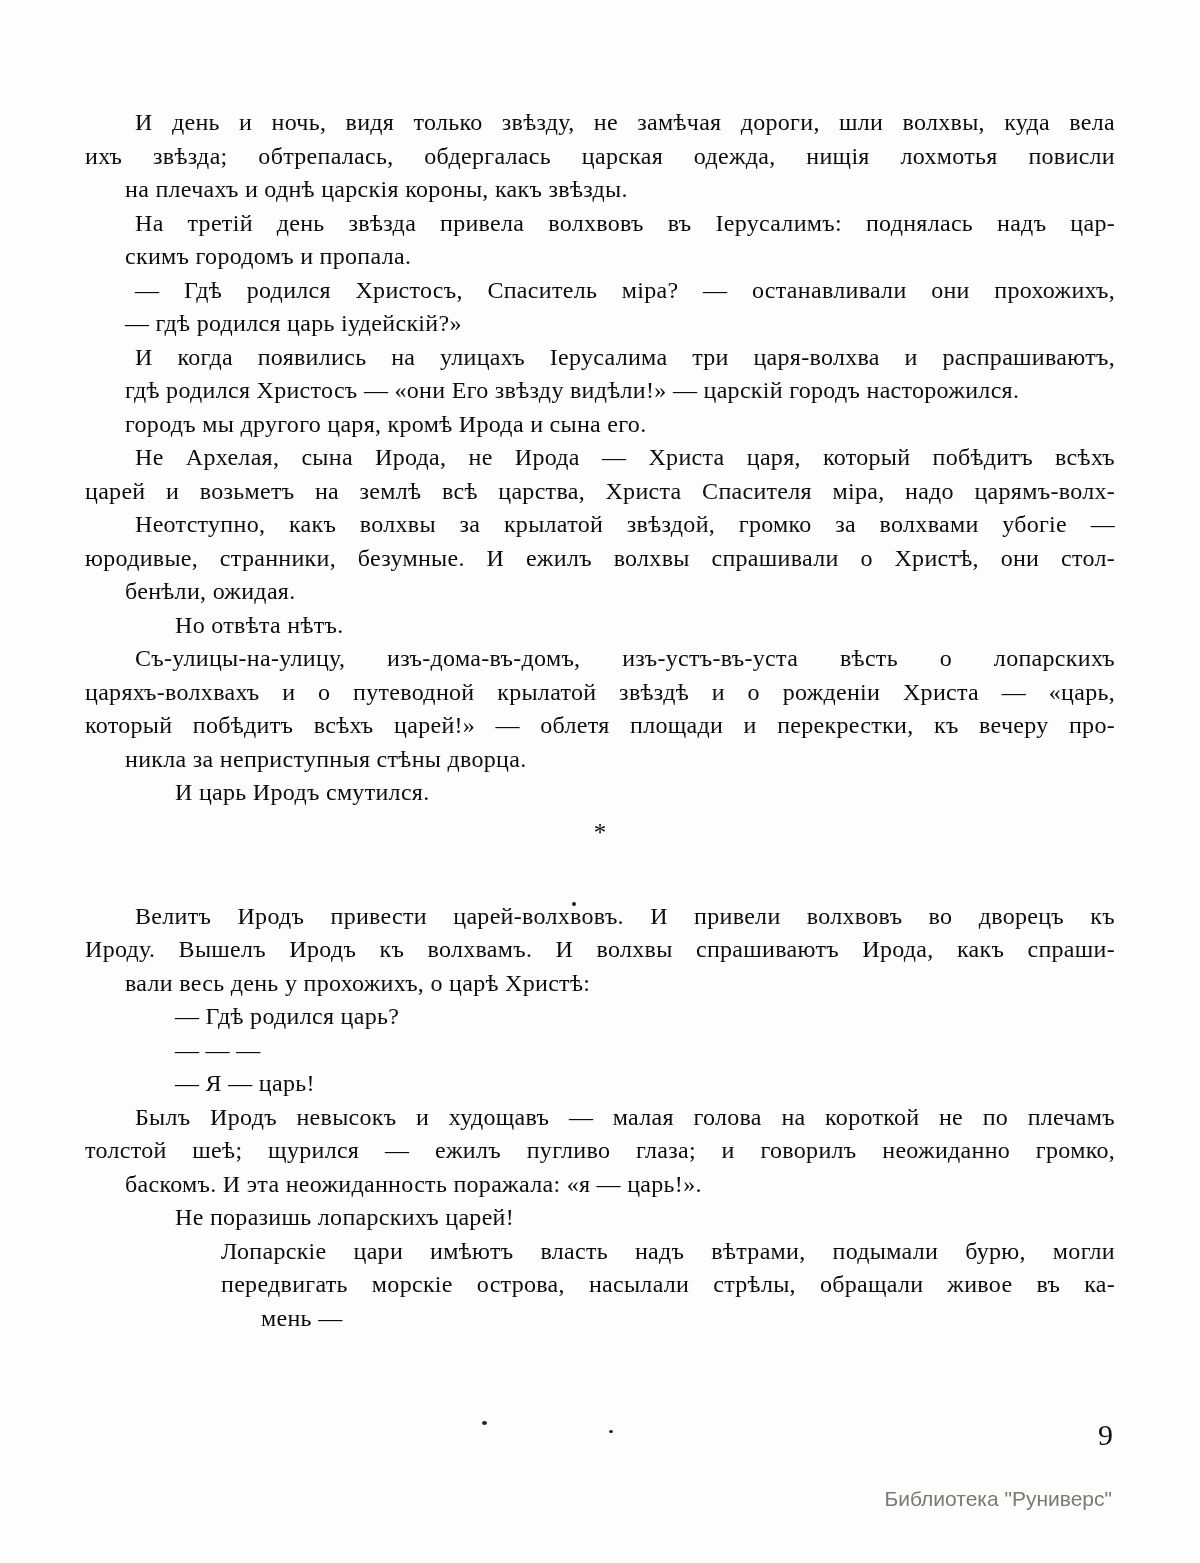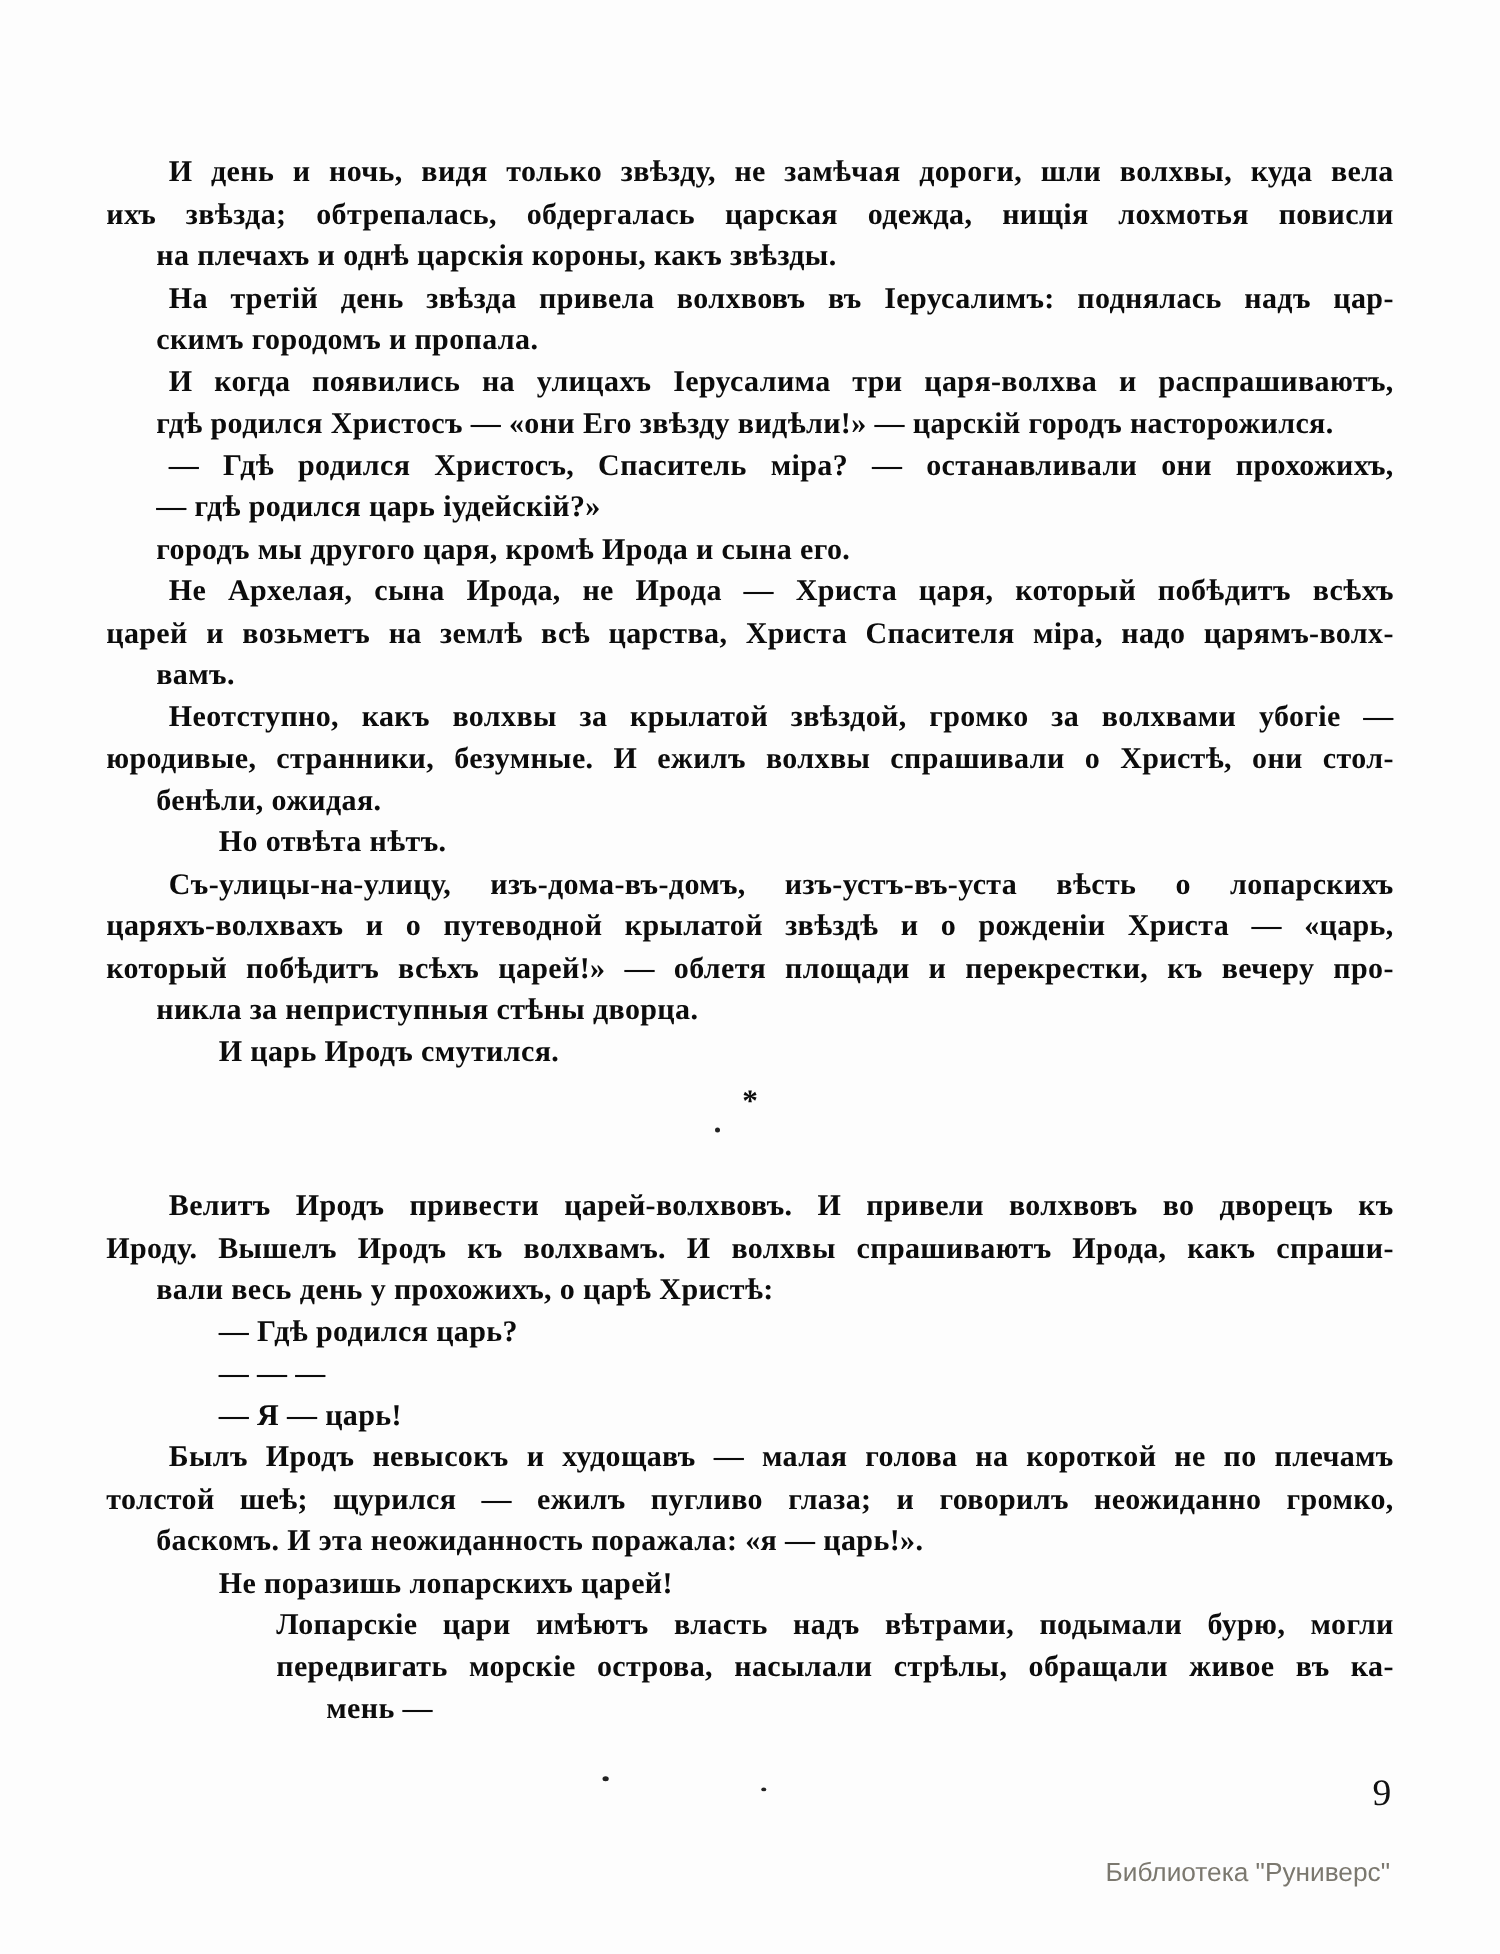--- a/index.html
+++ b/index.html
@@ -7,26 +7,25 @@
     width: 1200px; height: 1563px;
     background: #fefefe;
     position: relative;
     font-family: "Liberation Serif", serif;
     color: #0c0c0c;
     overflow: hidden;
   }
   .page { position: absolute; inset: 0; background: #fdfdfd; }
   .text-block {
     position: absolute;
-    left: 85px; top: 122px;
+    left: 85px; top: 106px;
     width: 1030px;
     font-size: 24px;
     line-height: 33.5px;
     letter-spacing: 0.3px;
-    font-weight: bold;
   }
   .para { margin: 0; }
   .line { text-align: justify; text-align-last: justify; }
   .line.last { text-align-last: left; margin-left: 40px; }
   .line.first { text-indent: 50px; }
   .quote { margin-left: 136px; }
   .divider {
     height: 90px;
     box-sizing: border-box;
     padding-top: 6px;
@@ -62,34 +61,33 @@
       <div class="para">
         <div class="line first">И день и ночь, видя только звѣзду, не замѣчая дороги, шли волхвы, куда вела</div>
         <div class="line">ихъ звѣзда; обтрепалась, обдергалась царская одежда, нищія лохмотья повисли</div>
         <div class="line last">на плечахъ и однѣ царскія короны, какъ звѣзды.</div>
       </div>
       <div class="para">
         <div class="line first">На третій день звѣзда привела волхвовъ въ Іерусалимъ: поднялась надъ цар-</div>
         <div class="line last">скимъ городомъ и пропала.</div>
       </div>
       <div class="para">
+        <div class="line first">— Гдѣ родился Христосъ, Спаситель міра? — останавливали они прохожихъ,</div>
+        <div class="line last">— гдѣ родился царь іудейскій?»</div>
+      </div>
+      <div class="para">
         <div class="line first">И когда появились на улицахъ Іерусалима три царя-волхва и распрашиваютъ,</div>
         <div class="line last">гдѣ родился Христосъ — «они Его звѣзду видѣли!» — царскій городъ насторожился.</div>
-      </div>
-      <div class="para">
-        <div class="line first">— Гдѣ родился Христосъ, Спаситель міра? — останавливали они прохожихъ,</div>
-        <div class="line last">— гдѣ родился царь іудейскій?»</div>
       </div>
       <div class="para">
         <div class="line last">городъ мы другого царя, кромѣ Ирода и сына его.</div>
       </div>
       <div class="para">
         <div class="line first">Не Архелая, сына Ирода, не Ирода — Христа царя, который побѣдитъ всѣхъ</div>
         <div class="line">царей и возьметъ на землѣ всѣ царства, Христа Спасителя міра, надо царямъ-волх-</div>
-        <div class="line last">вамъ.</div>
       </div>
       <div class="para">
         <div class="line first">Неотступно, какъ волхвы за крылатой звѣздой, громко за волхвами убогіе —</div>
         <div class="line">юродивые, странники, безумные. И ежилъ волхвы спрашивали о Христѣ, они стол-</div>
         <div class="line last">бенѣли, ожидая.</div>
       </div>
       <div class="para">
         <div class="line first last">Но отвѣта нѣтъ.</div>
       </div>
       <div class="para">

